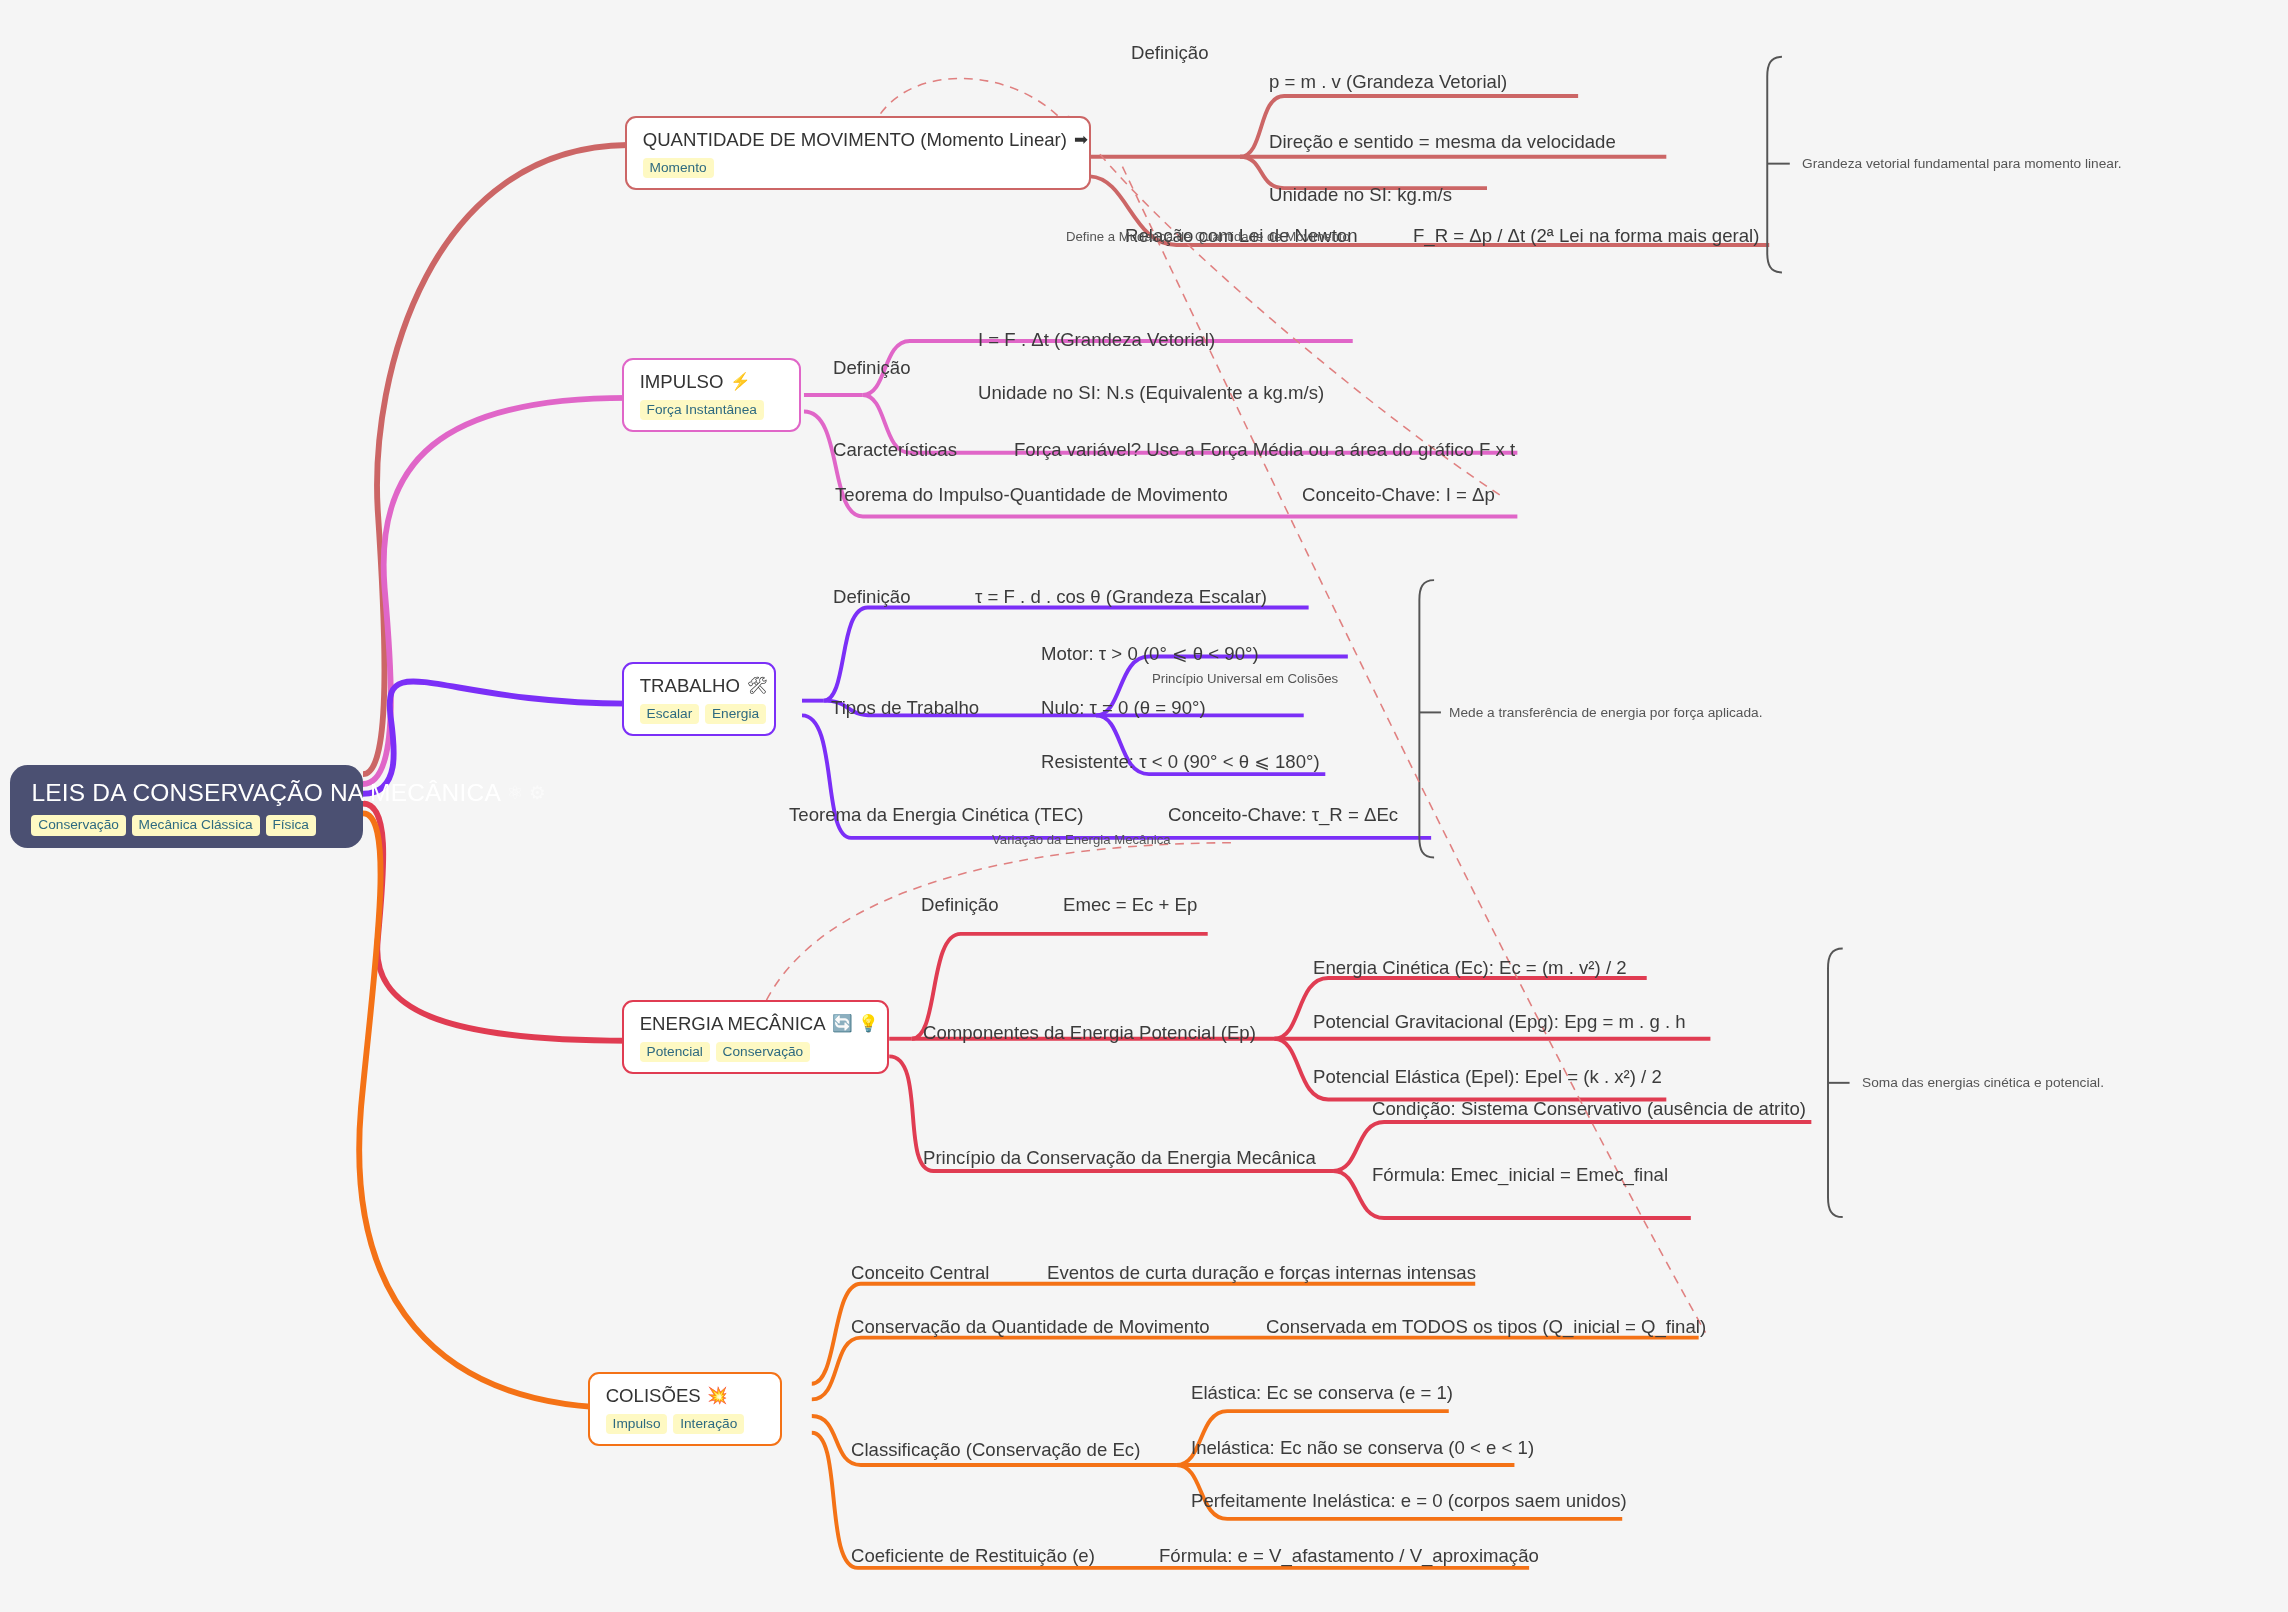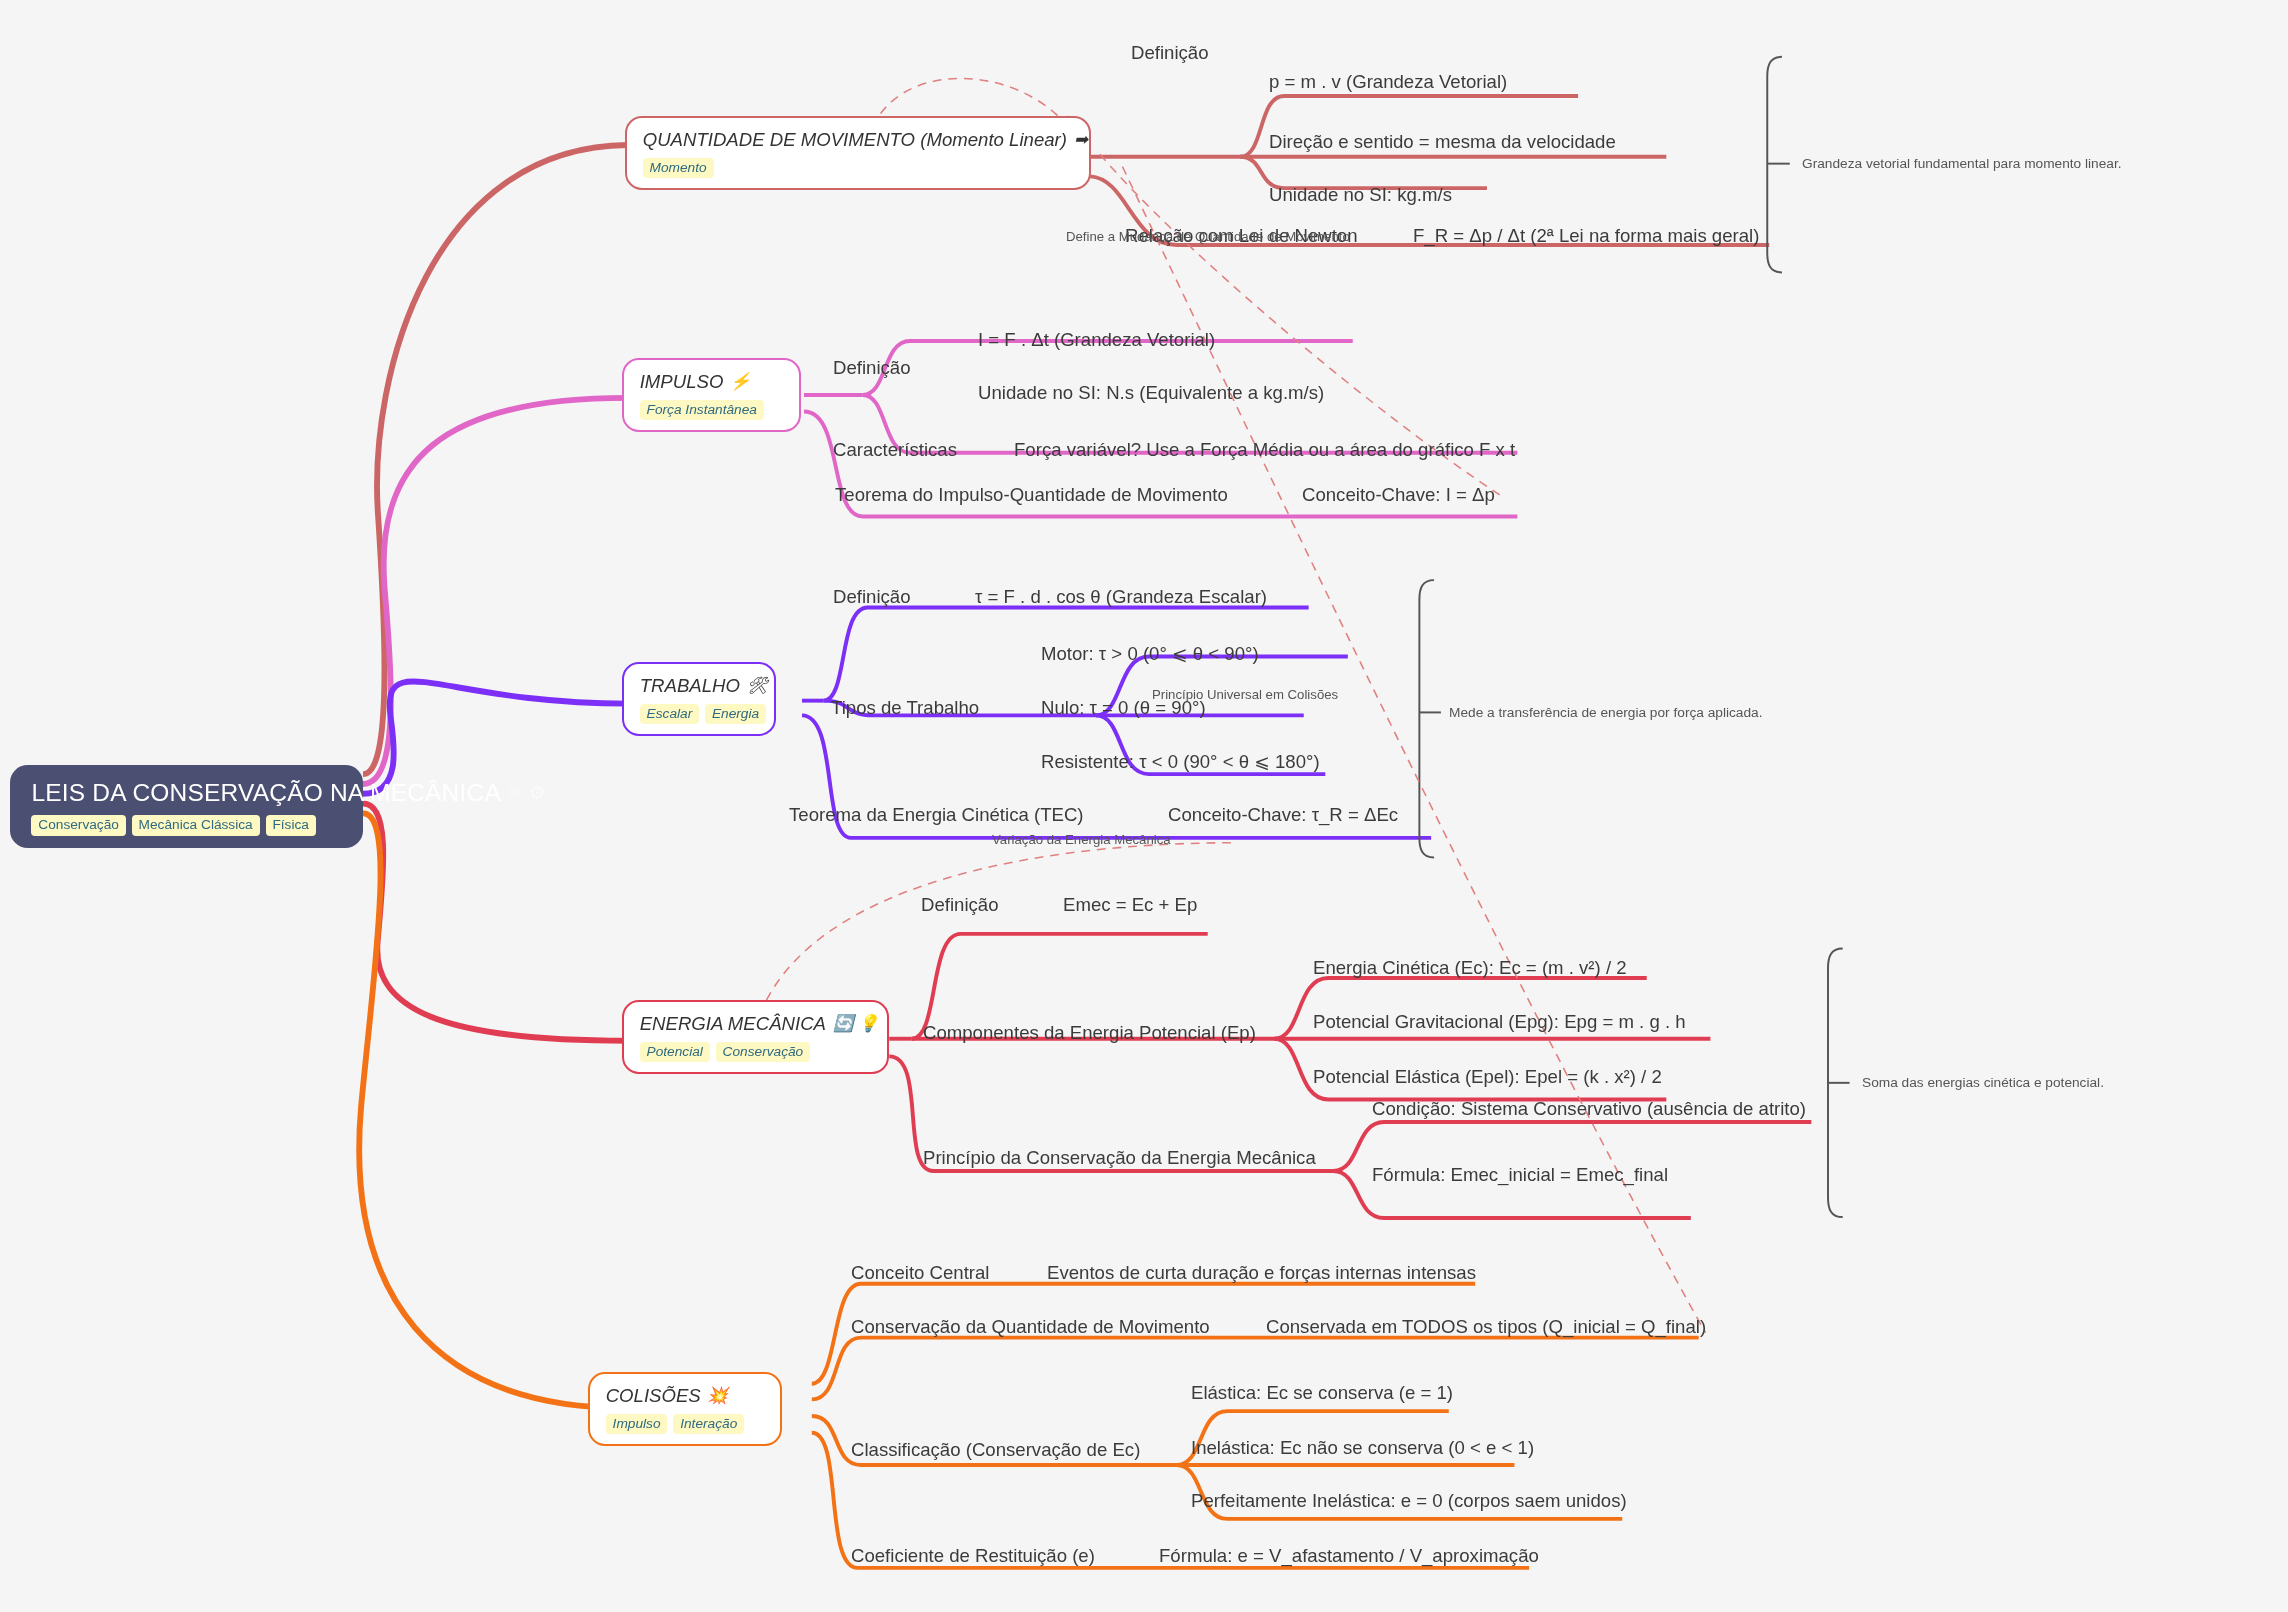--- a/index.html
+++ b/index.html
@@ -35,24 +35,23 @@
     background:#fef9c3;color:#2e6a80;
     font-size:13.7px;padding:2px 6.9px 2.9px 6.9px;border-radius:3.9px;
     white-space:nowrap;line-height:1.15;
   }
 
   
   .branch-node{
     position:absolute;
     box-sizing:border-box;
     background:#ffffff;
-    border-radius:17px;
+    border-radius:11px;
     padding:10.8px 15.7px 9.8px 15.7px;
     border:2.9px solid #cc6666;
-    font-style:italic;
   }
   .branch-title{
     font-size:18.6px;color:#333333;white-space:nowrap;
     display:flex;align-items:center;gap:6.9px;
   }
   .branch-title .emo{font-size:16.7px;}
   .branch-tags{margin-top:6.9px;display:flex;gap:5.9px;}
 
   
   .lbl{
@@ -202,21 +201,21 @@
 
   <div class="lbl" style="left:833px; top:588px;">Definição</div>
   <div class="lbl" style="left:975px; top:588px;">τ = F . d . cos θ (Grandeza Escalar)</div>
   <div class="lbl" style="left:831px; top:699px;">Tipos de Trabalho</div>
   <div class="lbl" style="left:1041px; top:645px;">Motor: τ &gt; 0 (0° ⩽ θ &lt; 90°)</div>
   <div class="lbl" style="left:1041px; top:699px;">Nulo: τ = 0 (θ = 90°)</div>
   <div class="lbl" style="left:1041px; top:753px;">Resistente: τ &lt; 0 (90° &lt; θ ⩽ 180°)</div>
   <div class="lbl" style="left:789px; top:806px;">Teorema da Energia Cinética (TEC)</div>
   <div class="lbl" style="left:1168px; top:806px;">Conceito-Chave: τ_R = ΔEc</div>
   <div class="annot" style="left:1449px; top:706px;">Mede a transferência de energia por força aplicada.</div>
-  <div class="lbl small" style="left:1152px; top:688px;text-align:center;">Princípio Universal em Colisões</div>
+  <div class="lbl small" style="left:1152px; top:672px;text-align:center;">Princípio Universal em Colisões</div>
   <div class="lbl small" style="left:992px; top:833px;">Variação da Energia Mecânica</div>
 
   <div class="branch-node" style="left:622px; top:1000px; width:267px; border-color:#e03c52;">
     <div class="branch-title">
       <span>ENERGIA MECÂNICA</span>
       <span class="emo">🔄 💡</span>
     </div>
     <div class="branch-tags">
       <span class="tag">Potencial</span>
       <span class="tag">Conservação</span>

